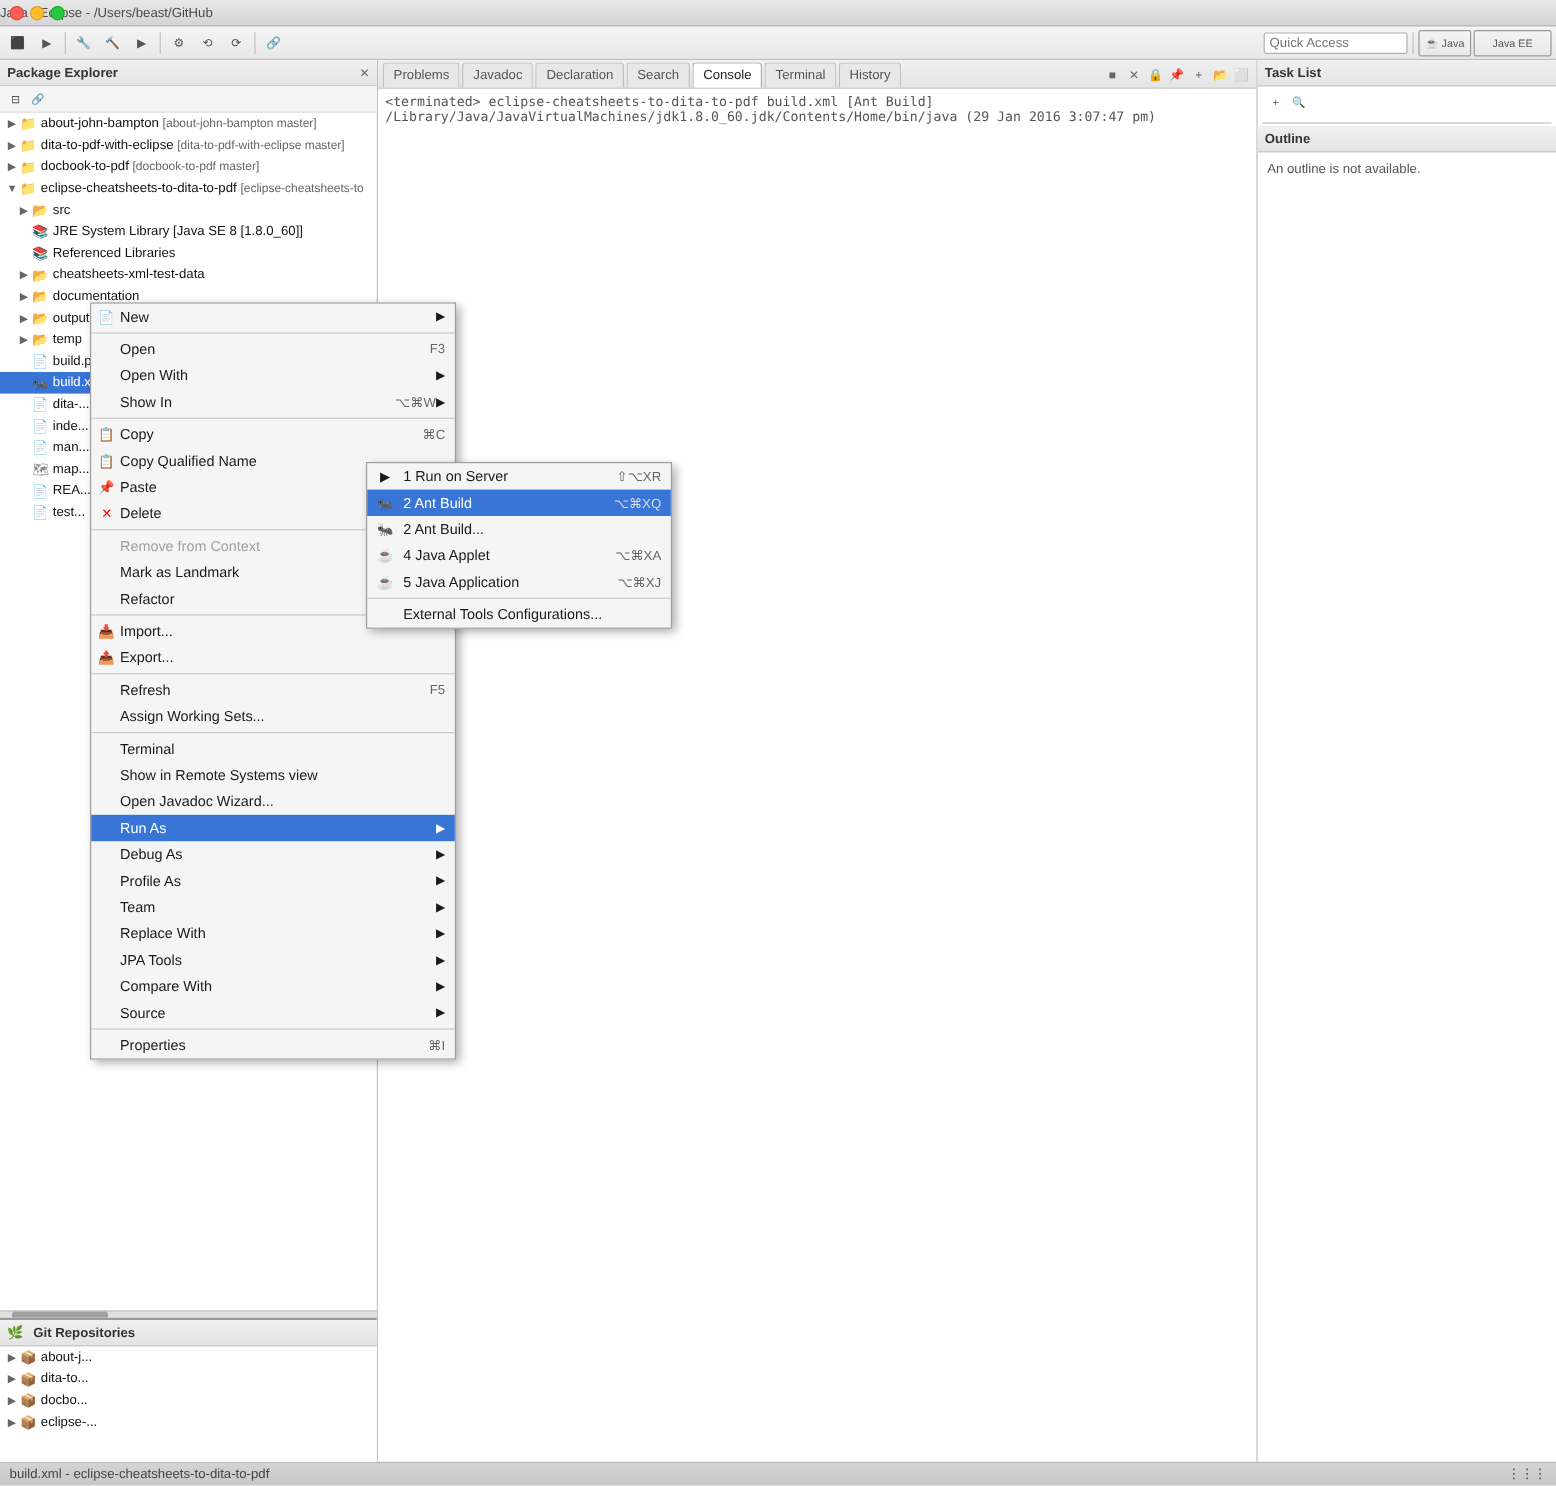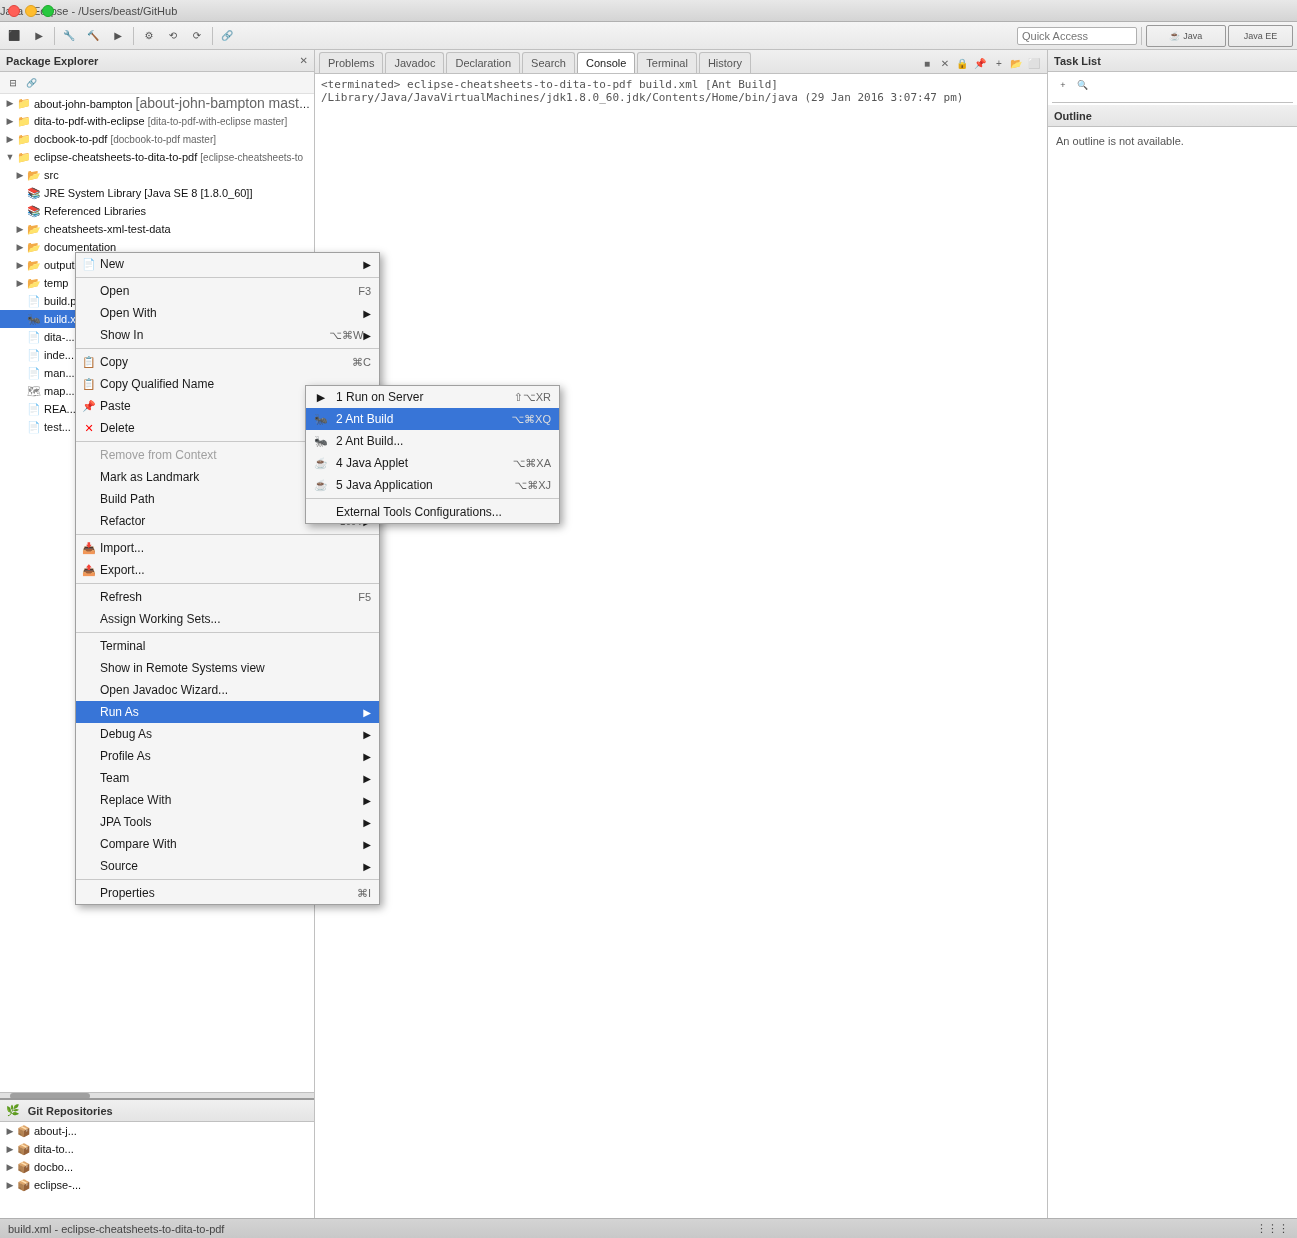--- a/index.html
+++ b/index.html
@@ -362,41 +362,41 @@
   <button class="toolbar-btn">🔨</button>
   <button class="toolbar-btn">▶</button>
   <div class="toolbar-sep"></div>
   <button class="toolbar-btn">⚙</button>
   <button class="toolbar-btn">⟲</button>
   <button class="toolbar-btn">⟳</button>
   <div class="toolbar-sep"></div>
   <button class="toolbar-btn">🔗</button>
   <input class="quick-access" type="text" placeholder="Quick Access" style="">
   <div class="toolbar-sep"></div>
-  <button class="toolbar-btn" style="font-size:9px;width:80px;border:1px solid #999;">☕ Java</button>
+  <button class="toolbar-btn" style="font-size:9px;width:44px;border:1px solid #999;">☕ Java</button>
   <button class="toolbar-btn" style="font-size:9px;width:65px;border:1px solid #999;">Java EE</button>
 </div>
 
 <div style="display:flex; height: calc(1238px - 22px - 28px - 20px); position:relative;">
 
   <div class="left-panel">
     <div class="panel-header">
       <span class="panel-title">Package Explorer</span>
       <button class="panel-close-btn">✕</button>
     </div>
     <div class="panel-toolbar">
       <button class="panel-toolbar-btn">⊟</button>
       <button class="panel-toolbar-btn">🔗</button>
     </div>
     <div class="tree-container">
 
       <div class="tree-item">
         <span class="expander">▶</span>
         <span class="item-icon project-icon">📁</span>
-        <span class="item-label">about-john-bampton <span style="color:#666;font-size:14px;">[about-john-bampton master]</span></span>
+        <span class="item-label">about-john-bampton <span style="color:#666;font-size:10px;">[about-john-bampton master]</span></span>
       </div>
       <div class="tree-item">
         <span class="expander">▶</span>
         <span class="item-icon project-icon">📁</span>
         <span class="item-label">dita-to-pdf-with-eclipse <span style="color:#666;font-size:10px;">[dita-to-pdf-with-eclipse master]</span></span>
       </div>
       <div class="tree-item">
         <span class="expander">▶</span>
         <span class="item-icon project-icon">📁</span>
         <span class="item-label">docbook-to-pdf <span style="color:#666;font-size:10px;">[docbook-to-pdf master]</span></span>
@@ -624,24 +624,20 @@
   <div class="menu-item disabled">
     <span class="menu-icon"></span>
     <span class="menu-item-label">Remove from Context</span>
     <span class="menu-shortcut" style="color:#A0A0A0;">⇧⌥⌘↓</span>
   </div>
   <div class="menu-item">
     <span class="menu-item-label">Mark as Landmark</span>
     <span class="menu-shortcut">⇧⌥⌘↑</span>
   </div>
   <div class="menu-item">
-    <span class="menu-item-label">Build Path</span>
-    <span class="menu-arrow">▶</span>
-  </div>
-  <div class="menu-item">
     <span class="menu-item-label">Refactor</span>
     <span class="menu-shortcut">⌥⌘T</span>
     <span class="menu-arrow">▶</span>
   </div>
   <div class="menu-separator"></div>
   <div class="menu-item">
     <span class="menu-icon">📥</span>
     <span class="menu-item-label">Import...</span>
   </div>
   <div class="menu-item">

